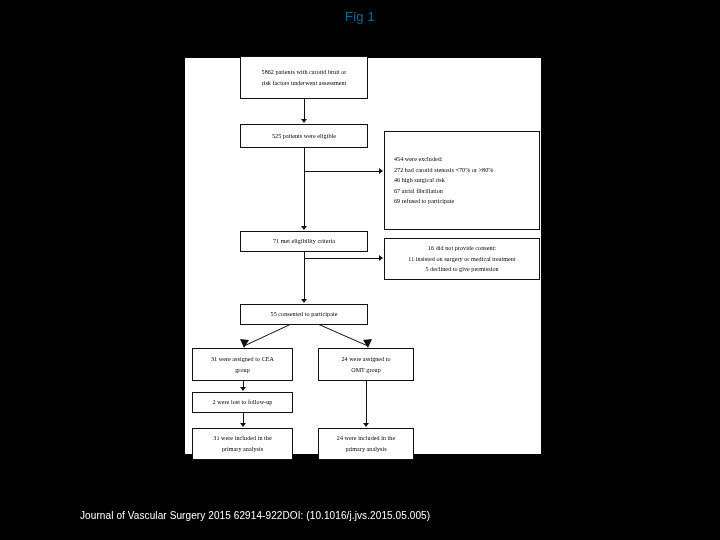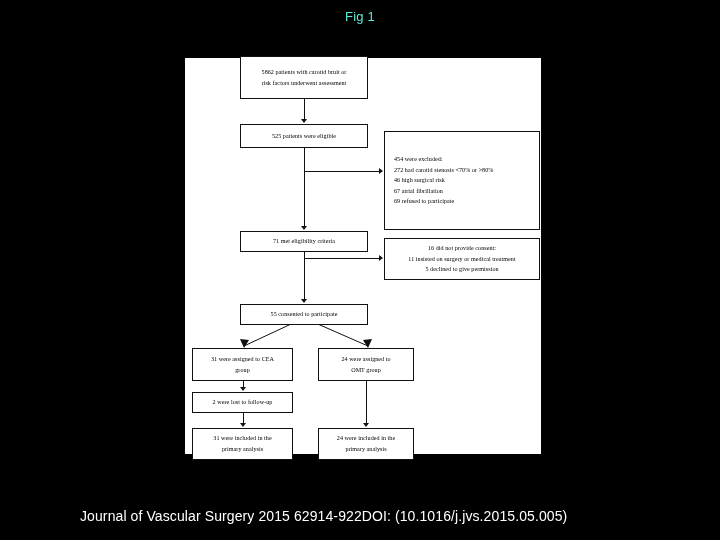--- a/index.html
+++ b/index.html
@@ -15,21 +15,21 @@
     font-family: "Liberation Sans", sans-serif;
   }
 
   
   #fig-title {
     position: absolute;
     left: 0;
     top: 9px;
     width: 720px;
     text-align: center;
-    color: #5eead4;
+    color: #0369a1;
     font-size: 13px;
     font-family: "Liberation Sans", sans-serif;
     letter-spacing: 0.2px;
   }
 
   
   #figure-panel {
     position: absolute;
     left: 185px;
     top: 58px;
@@ -96,21 +96,21 @@
   }
 
   
   #footer {
     position: absolute;
     left: 80px;
     top: 509px;
     width: 600px;
     color: #ffffff;
     font-family: "Liberation Sans", sans-serif;
-    font-size: 14px;
+    font-size: 10px;
     line-height: 14px;
     letter-spacing: 0.1px;
   }
   #footer .line2 { white-space: nowrap; }
   #terms-link {
     color: #c8c8ff;
     text-decoration: underline;
   }
 </style>
 </head>

